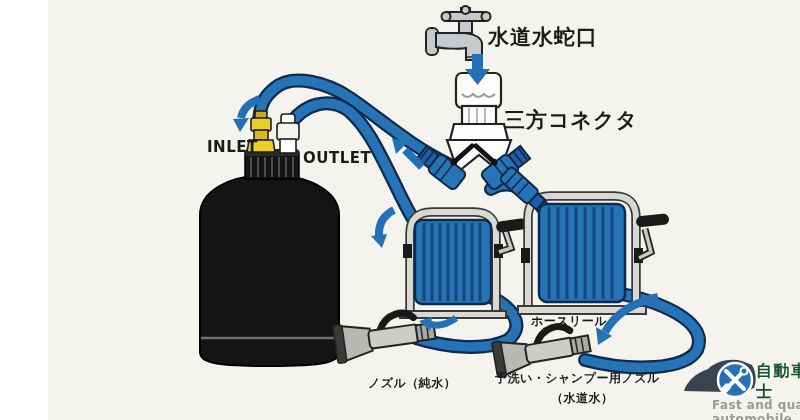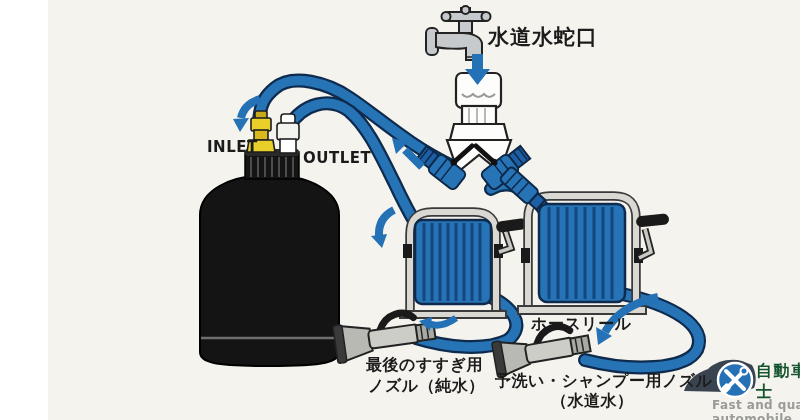--- a/index.html
+++ b/index.html
@@ -1,21 +1,21 @@
 <!DOCTYPE html>
 <html><head>
 <meta charset="utf-8">
 <style>
   html,body{margin:0;padding:0;}
   body{font-family:"DejaVu Sans","Liberation Sans",sans-serif;}
   .stage{position:relative;width:800px;height:420px;background:#f5f3ee;overflow:hidden;margin-left:48px;}
   .art{position:absolute;left:0;top:0;}
   .lbl{position:absolute;color:#1b1b1b;font-weight:800;white-space:nowrap;line-height:1.15;}
   .lbl-big{font-size:21px;letter-spacing:1px;}
-  .lbl-mid{font-size:16px;letter-spacing:0.5px;}
+  .lbl-mid{font-size:12px;letter-spacing:0.5px;}
   .lbl-port{font-size:15px;letter-spacing:0.5px;}
   .logo-txt1{position:absolute;font-size:16px;font-weight:700;color:#14532d;letter-spacing:1.5px;}
   .logo-txt2{position:absolute;font-size:14px;font-weight:900;color:#2471b5;letter-spacing:1.5px;}
   .logo-tag{position:absolute;font-size:12px;font-weight:700;color:#9a9a96;letter-spacing:0.4px;}
 </style>
 </head>
 <body>
 
 <div class="stage">
 
@@ -235,25 +235,25 @@
     <g>
       <circle cx="687" cy="380" r="17" fill="#2471b5" stroke="#ffffff" stroke-width="2.5"></circle>
       <line x1="678" y1="389" x2="696" y2="371" stroke="#ffffff" stroke-width="4" stroke-linecap="round"></line>
       <line x1="678" y1="371" x2="696" y2="389" stroke="#ffffff" stroke-width="4" stroke-linecap="round"></line>
       <circle cx="696" cy="371" r="3.5" fill="#2471b5" stroke="#ffffff" stroke-width="2"></circle>
       <rect x="674" y="385" width="9" height="7" rx="2" fill="#ffffff" transform="rotate(-45 678 389)"></rect>
     </g>
   </svg>
 
   <div class="lbl lbl-big" style="left:440px;top:25px;">水道水蛇口</div>
+  <div class="lbl lbl-big" style="left:456px;top:108px;">三方コネクタ</div>
   <div class="lbl lbl-port" style="left:159px;top:139px;">INLET</div>
   <div class="lbl lbl-port" style="left:255px;top:150px;">OUTLET</div>
   <div class="lbl lbl-mid" style="left:483px;top:315px;">ホースリール</div>
 
-  <div class="lbl lbl-mid" style="left:318px;top:356px;">最後のすすぎ用</div>
   <div class="lbl lbl-mid" style="left:447px;top:372px;">予洗い・シャンプー用ノズル</div>
 
   <div class="lbl lbl-mid" style="left:320px;top:377px;">ノズル（純水）</div>
   <div class="lbl lbl-mid" style="left:503px;top:392px;">（水道水）</div>
 
   <div class="logo-txt1" style="left:708px;top:361px;">自動車整備士</div>
   <div class="logo-tag" style="left:664px;top:398px;">Fast and quality automobile service</div>
 
 </div>
 

